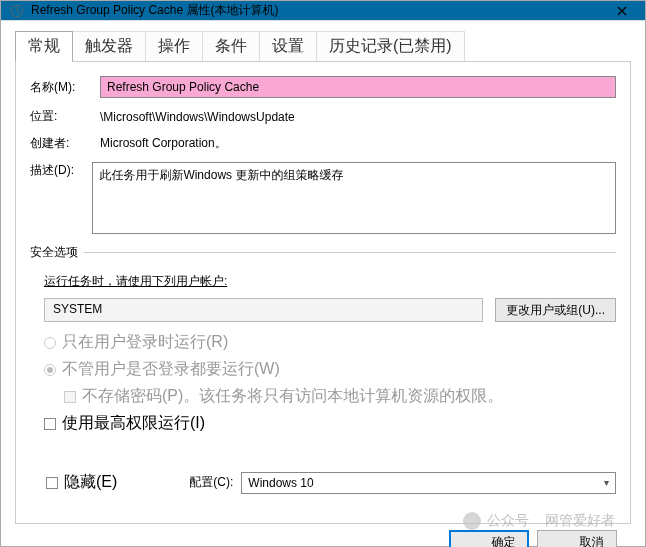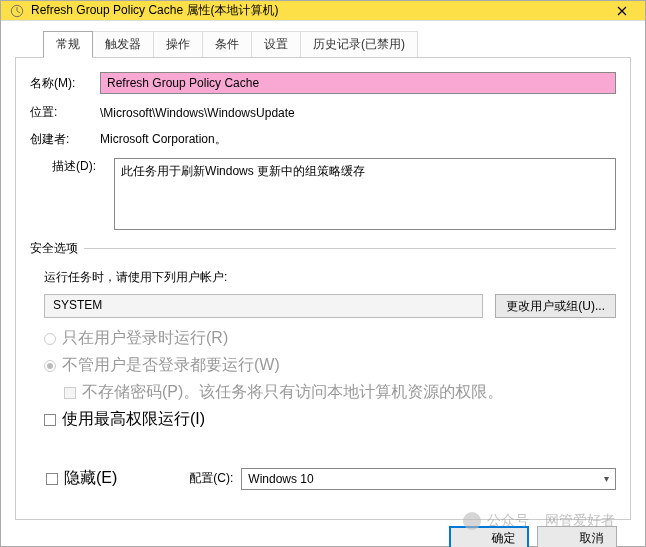--- a/index.html
+++ b/index.html
@@ -5,37 +5,37 @@
   * { box-sizing: border-box; font-family: "Microsoft YaHei", "Segoe UI", sans-serif; }
   body { margin: 0; background: #f0f0f0; }
   .window {
     width: 646px; height: 547px;
     background: #fff;
     border: 1px solid #aaa;
     display: flex; flex-direction: column;
     position: relative;
   }
   .titlebar {
-    height: 20px; background: #fde047;
+    height: 20px; background: #0369a1;
     border-bottom: 1px solid #ddd;
     display: flex; align-items: center;
     padding: 0 0 0 8px;
     font-size: 12px; color: #000;
   }
   .titlebar .icon { width: 16px; height: 16px; margin-right: 6px; display:flex; align-items:center; justify-content:center;}
   .titlebar .title { flex: 1; }
   .close-btn {
     width: 46px; height: 30px;
     display: flex; align-items: center; justify-content: center;
     font-size: 14px; color: #000; cursor: pointer;
   }
 
   .body { flex: 1; padding: 10px 14px 14px 14px; display:flex; flex-direction:column; }
 
-  .tabs { display: flex; font-size: 12px; margin-left: 28px; }
+  .tabs { display: flex; font-size: 16px; }
   .tab {
     padding: 4px 12px;
     border: 1px solid #ccc;
     border-bottom: none;
     background: #fff;
     margin-right: -1px;
     cursor: pointer;
     color: #333;
   }
   .tab:not(.active){ border-top-color:#ddd; border-left-color:#ddd; border-right-color:#ddd;}
@@ -87,21 +87,21 @@
     border-top: 1px solid #ccc;
     position: relative;
     padding: 14px 0 6px 0;
   }
   .fieldset .legend {
     position: absolute; top: -9px; left: 0;
     background: #fff; padding: 0 6px 0 0;
     font-size: 12px; color: #000;
   }
 
-  .sec-row { margin: 6px 0 8px 14px; font-size:12px; }
+  .sec-row { margin: 6px 0 8px 14px; font-size:12px;text-decoration:underline; }
 
   .account-row { display:flex; align-items:flex-end; margin:0 0 10px 14px; }
   .account-field {
     flex:1; height: 24px;
     border: 1px solid #bbb;
     background: #f4f4f4;
     padding: 3px 8px;
     font-size: 12px;
   }
   .chg-btn {
@@ -211,21 +211,21 @@
       <div class="row">
         <span class="lbl">位置:</span>
         <span class="plain val">\Microsoft\Windows\WindowsUpdate</span>
       </div>
 
       <div class="row">
         <span class="lbl">创建者:</span>
         <span class="plain val">Microsoft Corporation。</span>
       </div>
 
-      <div class="row" style="align-items:flex-start;margin-left:22px;">
+      <div class="row" style="align-items:flex-start;">
         <span class="lbl">描述(D):</span>
         <textarea class="desc-box" style="">此任务用于刷新Windows 更新中的组策略缓存</textarea>
       </div>
 
       <div class="fieldset">
         <span class="legend">安全选项</span>
 
         <div class="sec-row">运行任务时，请使用下列用户帐户:</div>
 
         <div class="account-row">

